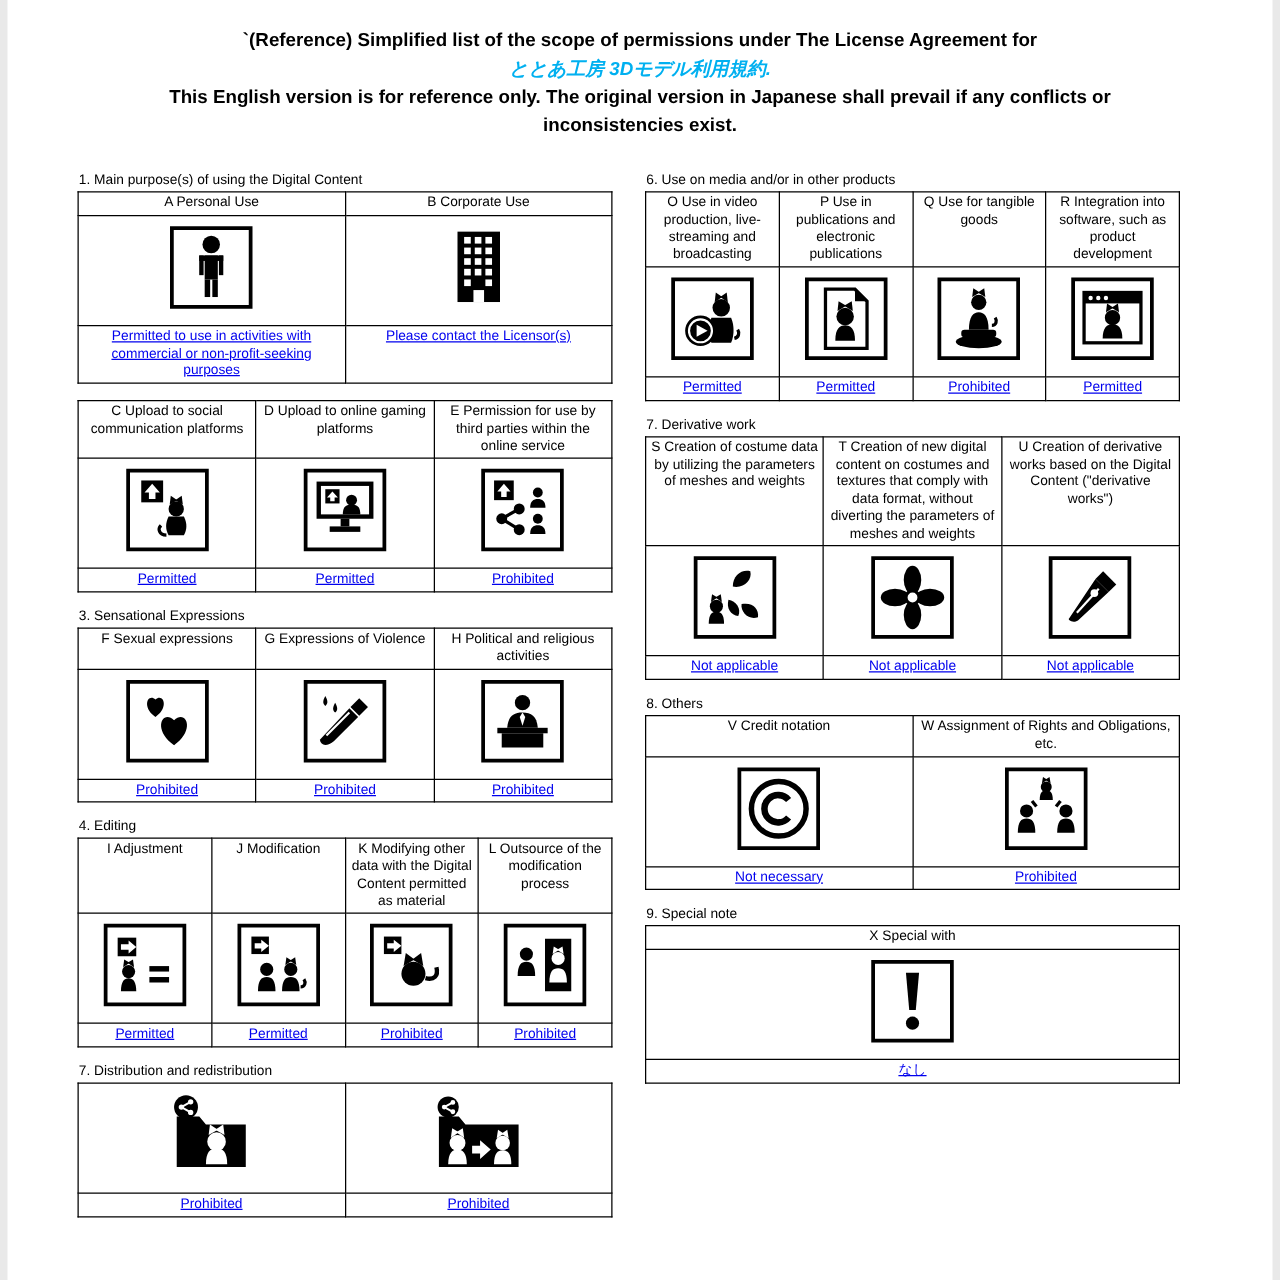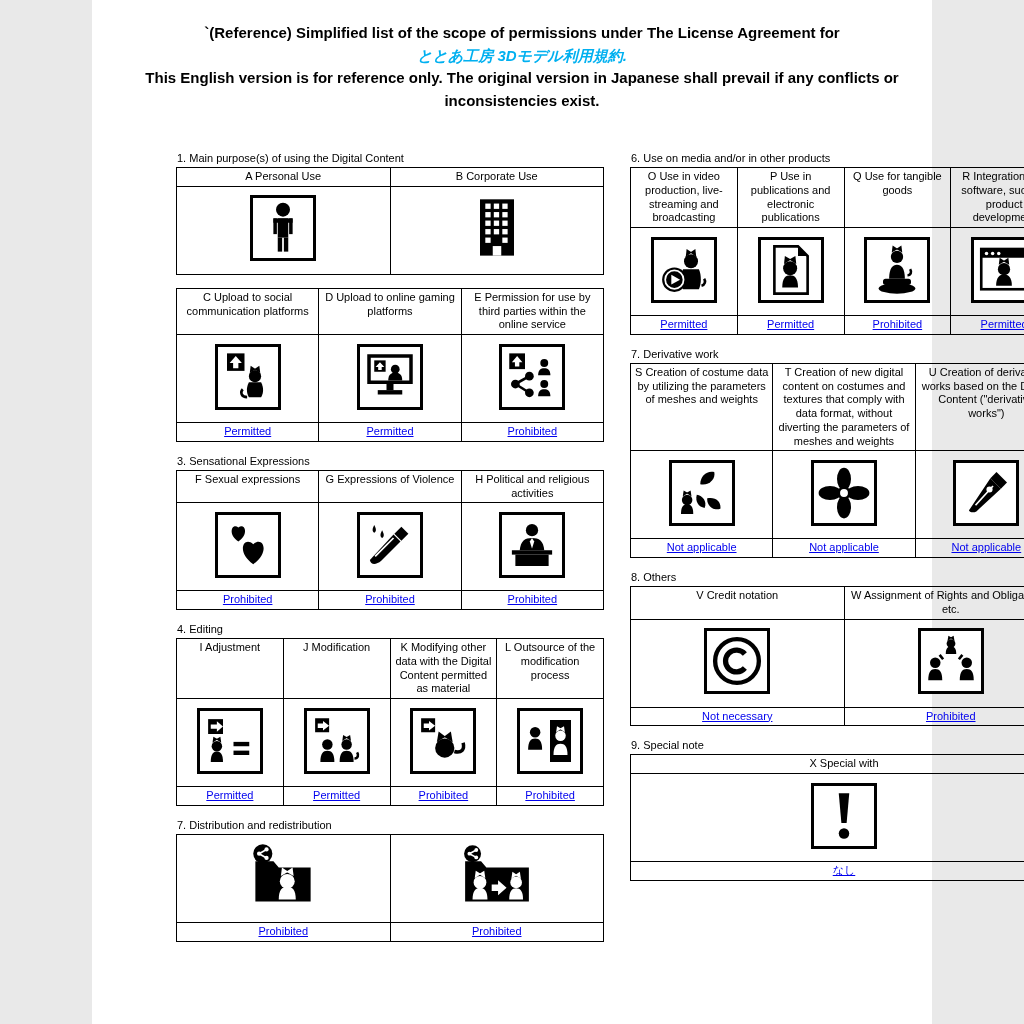--- a/index.html
+++ b/index.html
@@ -1,21 +1,21 @@
 <!DOCTYPE html>
 <html style="--accent: #00b0f0; --link: #0000ee;"><head>
 <meta charset="utf-8">
 <style>
   :root { --accent:#00b0f0; --link:#0000ee; }
   * { box-sizing:border-box; }
   body { margin:0; background:#e9e9e9; font-family:"Liberation Sans", sans-serif; color:#000; }
-  .page { width:840px; margin:0 auto; background:#fff; min-height:1024px; padding-top:22px; }
+  .page { width:1012px; margin:0 auto; background:#fff; min-height:1024px; padding-top:22px; }
   .doc-header { text-align:center; font-weight:bold; font-size:15px; line-height:1.5; width:860px; margin:0 auto; }
   .doc-header .jp { color:var(--accent);font-style:italic; }
-  .columns { display:flex; gap:26px; padding-left:84px; margin-top:40px; }
+  .columns { display:flex; gap:26px; padding-left:56px; margin-top:26px; }
   .col { width:428px; flex:0 0 auto; }
   .section { margin-bottom:13px; }
   .section-title { font-size:11px; margin:0 0 3px 1px; }
   table.perm-table { border-collapse:collapse; width:100%; table-layout:fixed; }
   table.perm-table td { border:1px solid #000; font-size:11px; line-height:1.25; text-align:center; padding:2px 4px; }
   td.hdr { vertical-align:top; }
   td.ic  { vertical-align:middle; height:88px; padding:6px 2px; }
   td.st  { padding:1px 2px; vertical-align:top; }
   .link { color:var(--link); text-decoration:underline; }
   .frame { display:inline-block; width:66px; height:66px; border:3px solid #000; padding:2px; background:#fff; }
@@ -70,20 +70,24 @@
                         <rect x="37" y="25" width="5" height="5"></rect>
                         <rect x="21" y="33" width="5" height="5"></rect>
                         <rect x="29" y="33" width="5" height="5"></rect>
                         <rect x="37" y="33" width="5" height="5"></rect>
                         <rect x="21" y="41" width="5" height="5"></rect>
                         <rect x="37" y="41" width="5" height="5"></rect>
                         <rect x="28" y="49" width="8" height="9"></rect>
                       </g>
                     </svg></span></td>
           </tr>
+          <tr>
+            <td class="st"><span class="link">Permitted to use in activities with commercial or non-profit-seeking purposes</span></td>
+            <td class="st"><span class="link">Please contact the Licensor(s)</span></td>
+          </tr>
         </tbody>
           </table>
       </div>
 
       <div class="section">
         <table class="perm-table">
           <tbody>
               <tr>
             <td class="hdr">C Upload to social communication platforms</td>
             <td class="hdr">D Upload to online gaming platforms</td>

